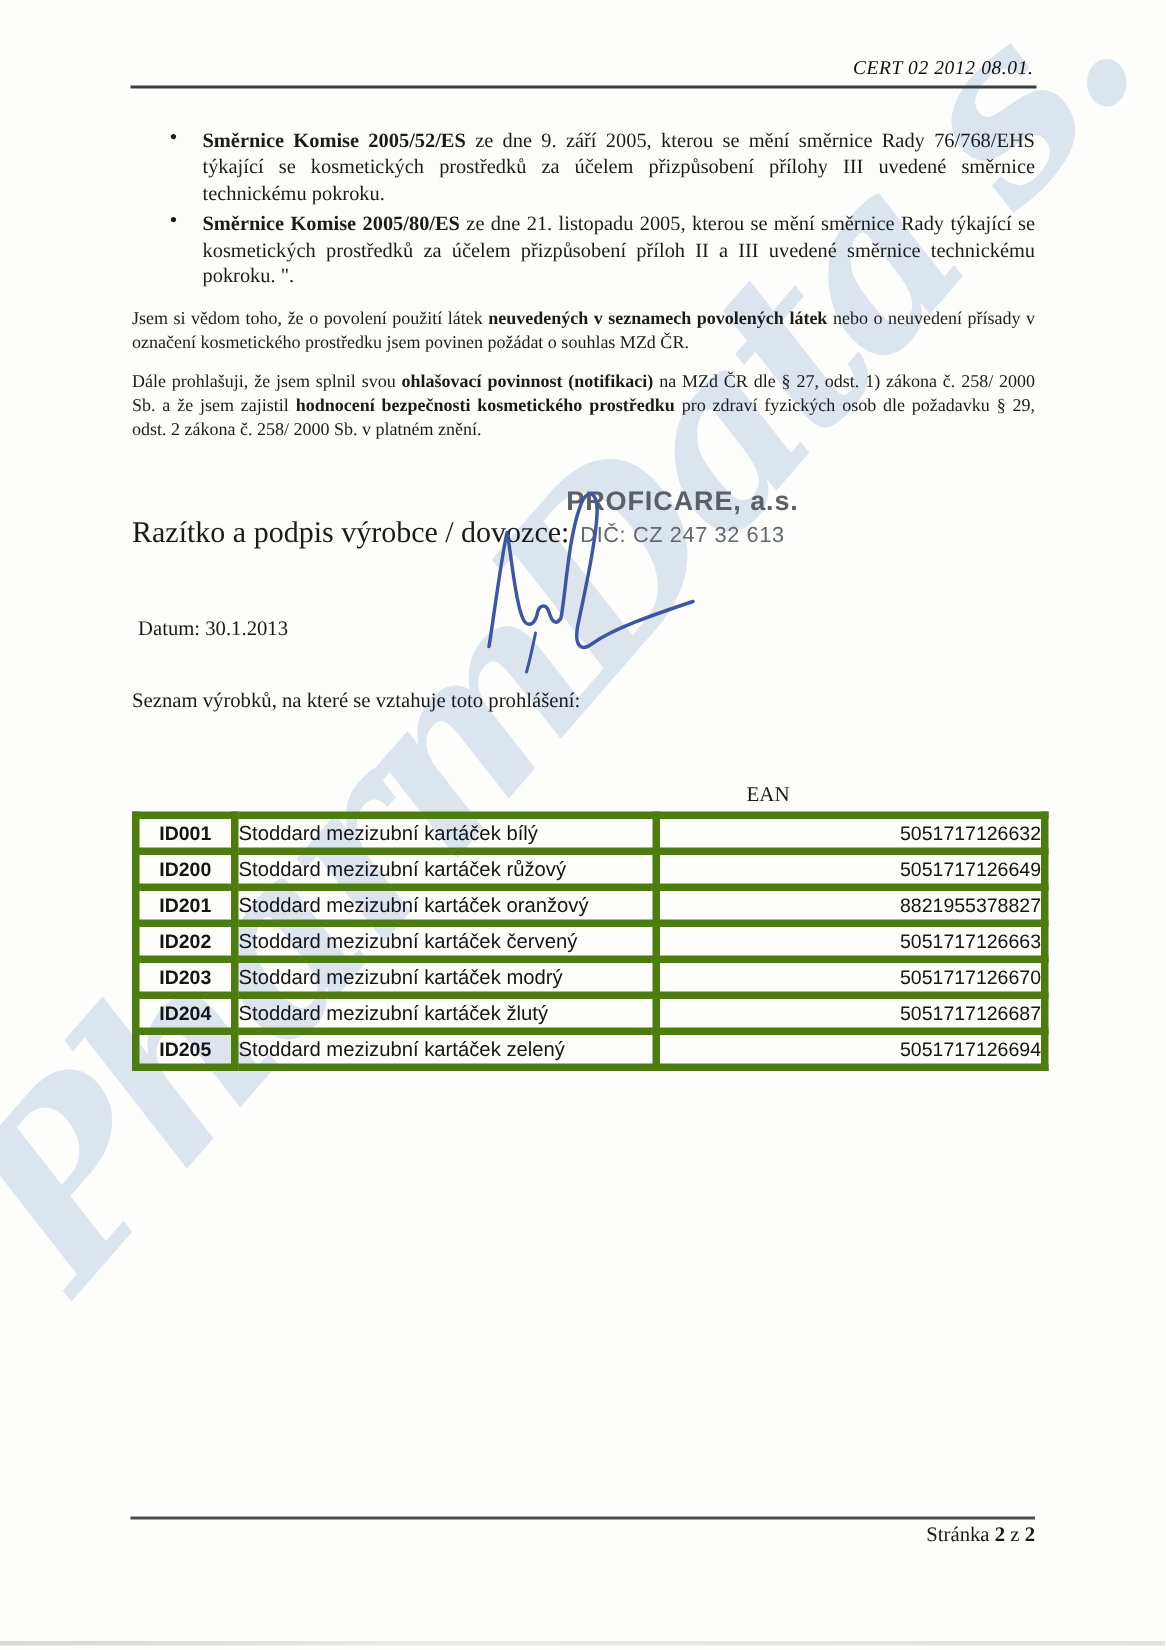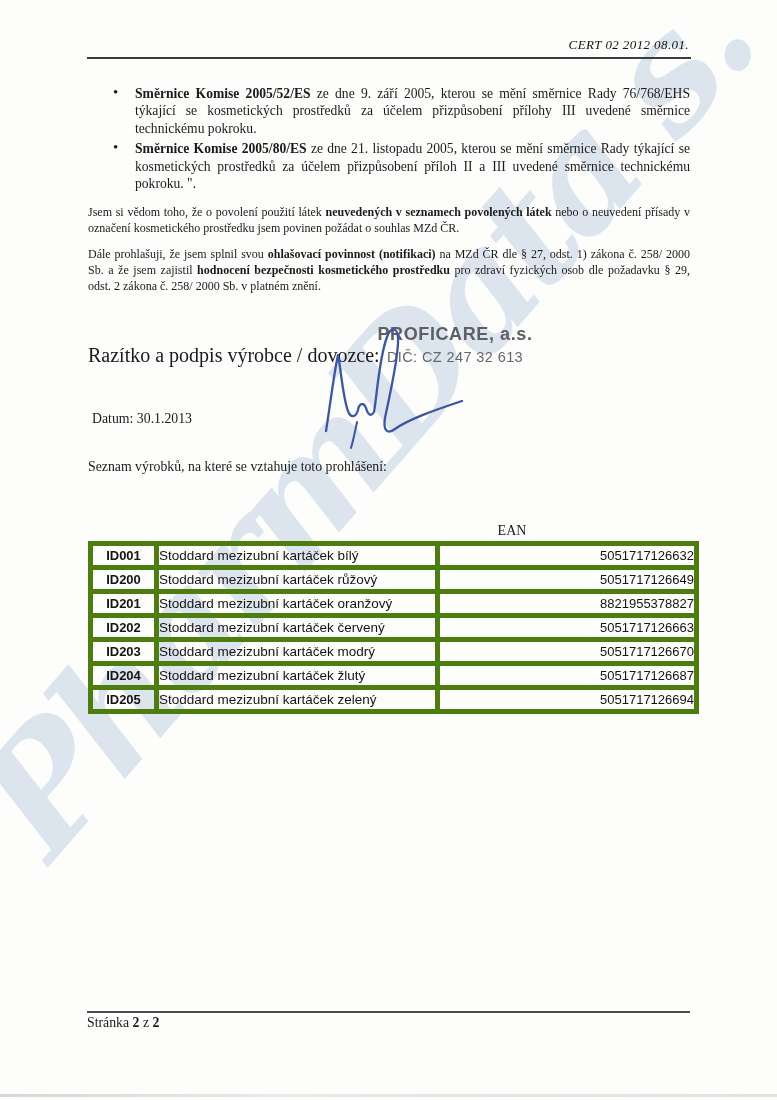--- a/index.html
+++ b/index.html
@@ -52,21 +52,21 @@
   .ean-label { position:absolute; left:427px; top:523px; width:170px; text-align:center; font-size:14px; }
   .products-table { position:absolute; left:88px; top:541px; border-collapse:collapse;
                     font-family:"Liberation Sans", sans-serif; color:#141414; }
   .products-table td { border:5px solid #4d7c0f; height:19px; padding:0; background:transparent; }
   .cell-id   { width:61px;  text-align:center; font-weight:bold; font-size:13px; }
   .cell-name { width:276px; padding-left:9px;  font-size:13.5px; }
   .cell-ean  { width:254px; text-align:right; font-size:13px; }
 
   
   .footer-rule { position:absolute; left:87px; top:1011px; width:603px; height:1.5px; background:#4c4c4c; }
-  .footer-text { position:absolute; left:87px; top:1015px; width:603px; text-align:left; font-size:13.8px; }
+  .footer-text { position:absolute; left:87px; top:1015px; width:603px; text-align:right; font-size:13.8px; }
 
   
   .bottom-shadow { position:absolute; left:0; bottom:3px; width:100%; height:3px;
                    background:linear-gradient(to right,#c2c2c2,#dedede 35%,#d3d3d3);
                    opacity:.65; }
 </style>
 </head>
 <body>
 
 <div class="page">

